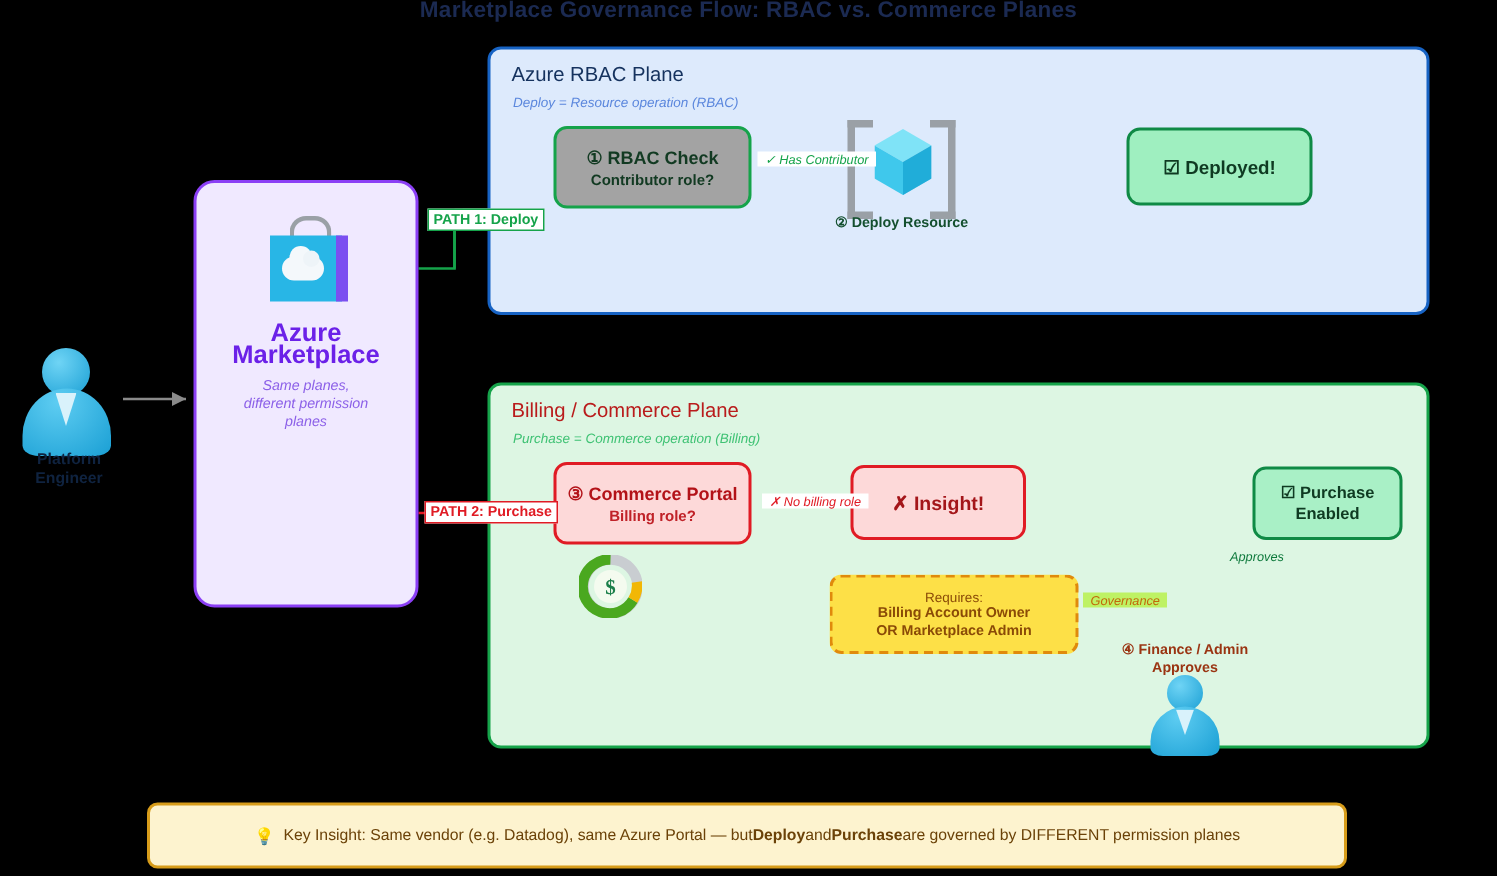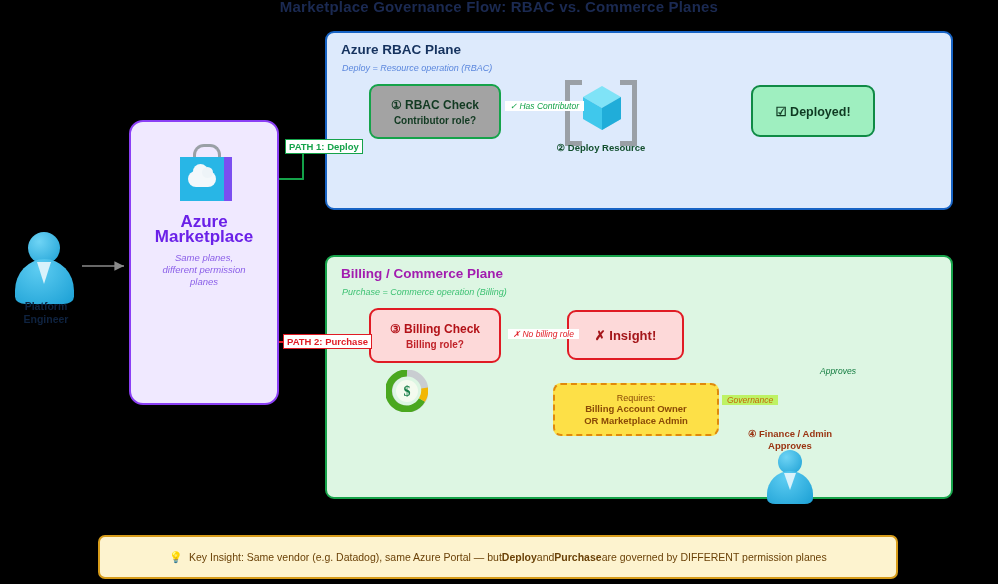--- a/index.html
+++ b/index.html
@@ -45,25 +45,25 @@
     border: 2px solid #1763c4;
   }
   #commerce-plane {
     left: 325px; top: 255px;
     width: 628px; height: 244px;
     background: #ddf6e3;
     border: 2px solid #16a34a;
   }
   .plane-title {
     font-size: 13.5px;
-    font-weight: bold;
+    font-weight: normal;
     color: #15325e;
     left: 14px; top: 9px;
   }
-  #commerce-plane .plane-title { color: #a21caf; }
+  #commerce-plane .plane-title { color: #b91c1c; }
   .plane-sub {
     font-size: 9px;
     font-style: italic;
     left: 15px; top: 30px;
     color: #5b87dd;
   }
   #commerce-plane .plane-sub { color: #3fc274; }
 
   
   #marketplace-box {
@@ -427,21 +427,21 @@
 
   <div class="abs edge-label" id="label-has-contributor">✓ Has Contributor</div>
   <div class="abs path-badge" id="path1-badge">PATH 1: Deploy</div>
 
   <div class="abs plane" id="commerce-plane">
     <div class="abs plane-title">Billing / Commerce Plane</div>
     <div class="abs plane-sub">Purchase = Commerce operation (Billing)</div>
   </div>
 
   <div class="abs node" id="commerce-check">
-    <div class="n-title">③ Billing Check</div>
+    <div class="n-title">③ Commerce Portal</div>
     <div class="n-sub">Billing role?</div>
   </div>
 
   <svg class="abs" id="cost-icon" viewBox="0 0 42 42">
     <circle cx="21" cy="21" r="18" fill="none" stroke="#c9cdd1" stroke-width="7"></circle>
     <path d="M21,3 A18,18 0 1,0 36,30" fill="none" stroke="#4aa81f" stroke-width="7"></path>
     <path d="M36,30 A18,18 0 0,0 38.6,18" fill="none" stroke="#f2b705" stroke-width="7"></path>
     <circle cx="21" cy="21" r="11" fill="#f4fbef"></circle>
     <text x="21" y="26" text-anchor="middle" font-size="14" font-weight="bold" fill="#1b7f4a" font-family="Liberation Serif, serif">$</text>
   </svg>
@@ -459,20 +459,24 @@
   <div class="abs person" id="approver-actor">
     <div class="head"></div>
     <div class="body"></div>
     <div class="tie"></div>
   </div>
   <div class="abs" id="approver-label">
     <div>④ Finance / Admin</div>
     <div>Approves</div>
   </div>
 
+  <div class="abs node" id="purchase-enabled">
+    <div class="n-title">☑ Purchase</div>
+    <div class="n-title">Enabled</div>
+  </div>
 
   <div class="abs edge-label" id="label-no-billing">✗ No billing role</div>
   <div class="abs edge-label" id="label-governance">Governance</div>
   <div class="abs edge-label" id="label-approves">Approves</div>
   <div class="abs path-badge" id="path2-badge">PATH 2: Purchase</div>
 
   <div class="abs" id="key-insight">
     <span class="bulb">💡</span>
     <span>Key Insight: Same vendor (e.g. Datadog), same Azure Portal — but </span>
     <b>Deploy</b>

